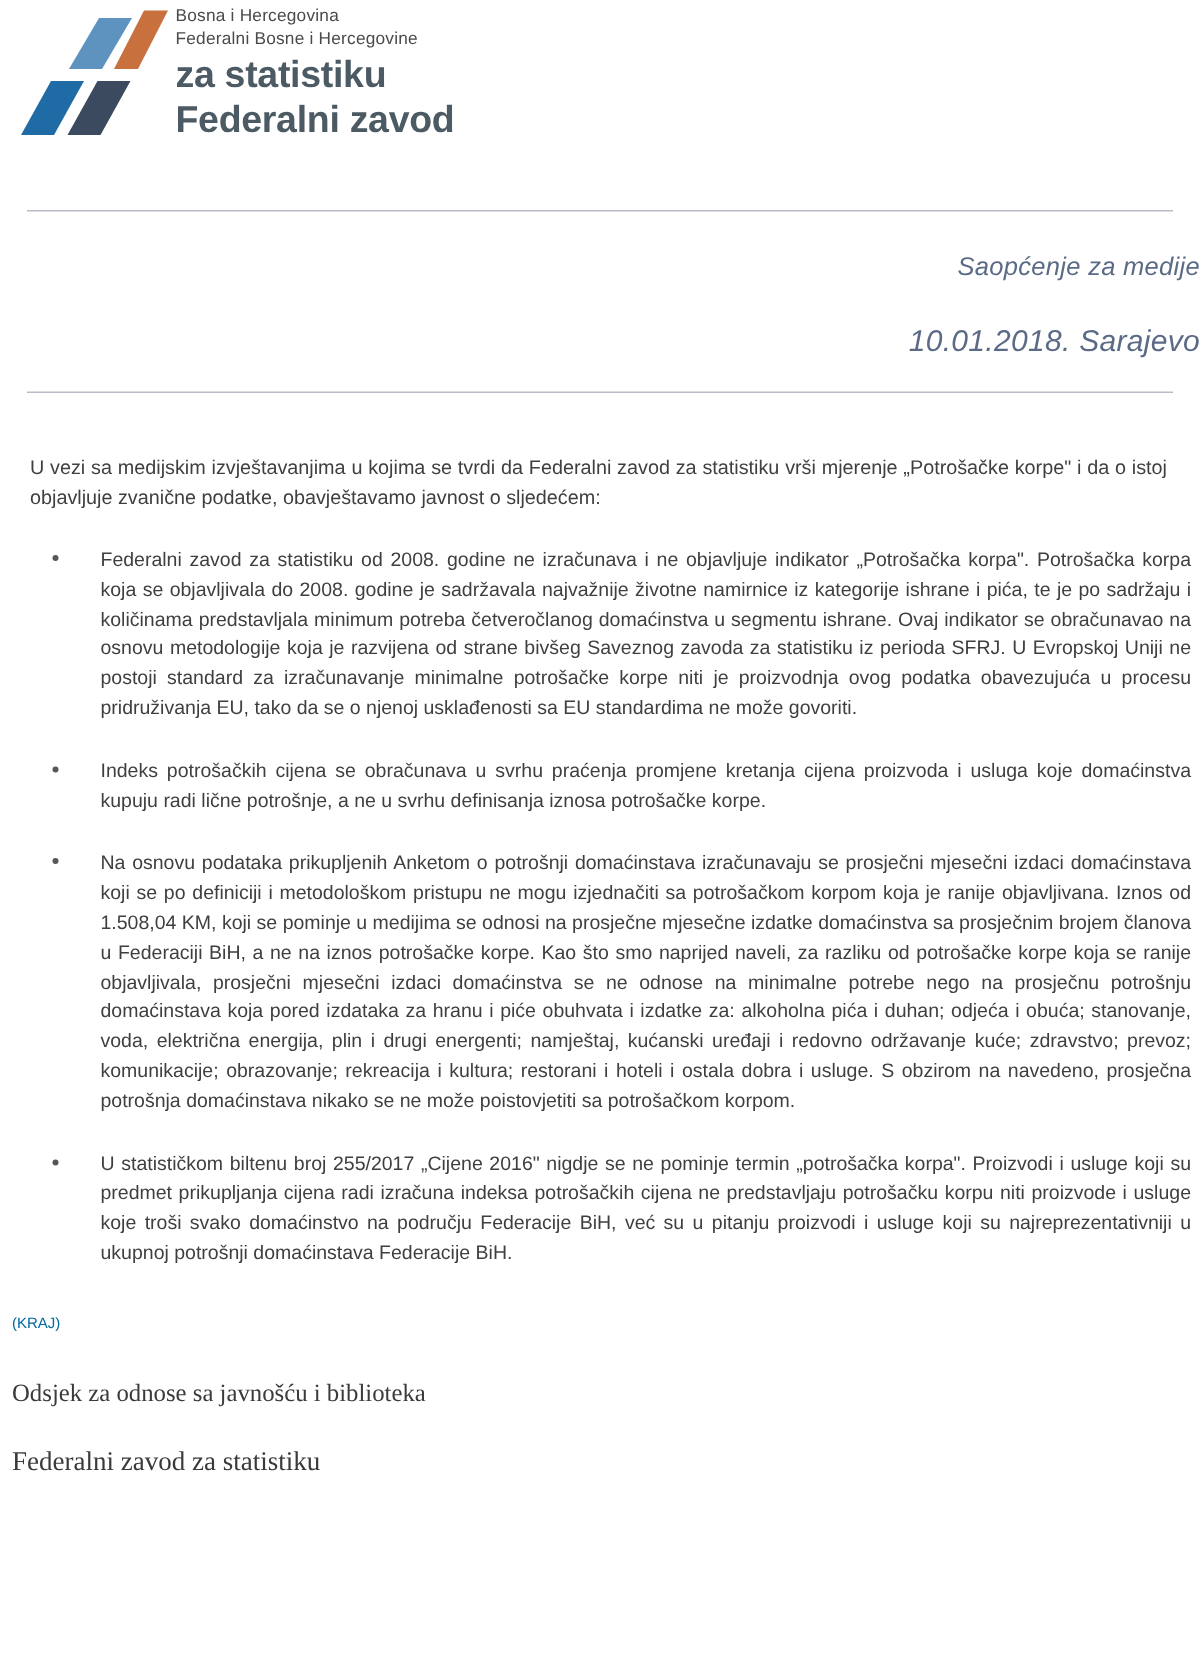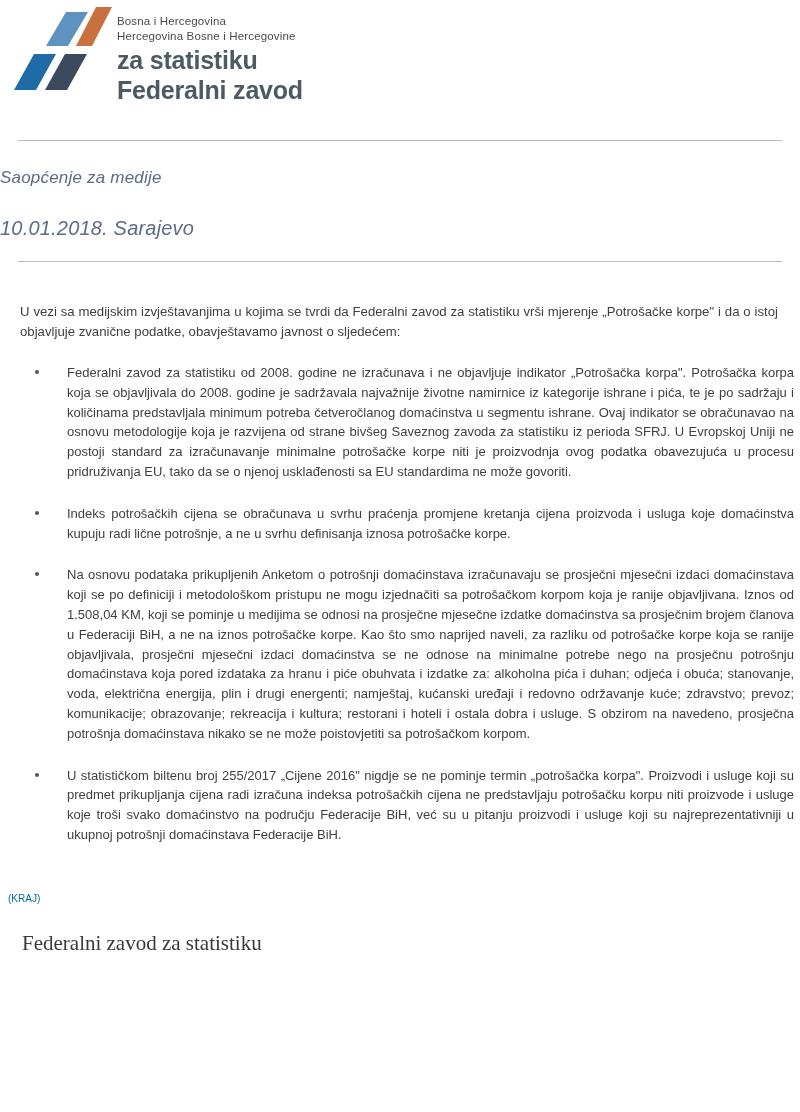--- a/index.html
+++ b/index.html
@@ -27,21 +27,21 @@
     left: 14px;
     top: 6px;
     width: 98px;
     height: 86px;
   }
   .logo-mark svg { display: block; }
 
   .org-lines {
     position: absolute;
     left: 117px;
-    top: 14px;
+    top: 4px;
   }
   .org-line {
     font-size: 11.5px;
     line-height: 14.5px;
     color: #4a4a4c;
     letter-spacing: .15px;
     white-space: nowrap;
   }
   .org-title {
     margin-top: 4px;
@@ -57,21 +57,21 @@
   .rule {
     height: 1px;
     background: #b9bcc6;
     margin: 0 18px 0 18px;
   }
   .rule-top { margin-top: 16px; }
 
   
   .title-block {
     padding: 26px 0 22px 0;
-    text-align: left;
+    text-align: right;
   }
   .release-title {
     font-style: italic;
     font-size: 17px;
     color: #5b6b86;
     line-height: 22px;
     letter-spacing: .2px;
   }
   .release-date {
     font-style: italic;
@@ -100,21 +100,21 @@
   }
   ul.points > li {
     position: relative;
     margin: 0 0 22px 0;
     padding-left: 63px;
     font-size: 13px;
     line-height: 19.8px;
     text-align: justify;
     color: #3f3f41;
   }
-  ul.points > li:last-child { margin-bottom: 16px; }
+  ul.points > li:last-child { margin-bottom: 0; }
   ul.points > li .bullet-dot {
     position: absolute;
     left: 31px;
     top: 7px;
     width: 4px;
     height: 4px;
     border-radius: 50%;
     background: #55555a;
   }
 
@@ -129,24 +129,24 @@
   }
   .dept {
     font-family: "Liberation Serif", serif;
     font-size: 16.5px;
     color: #3a3a3c;
     margin-top: 27px;
     line-height: 20px;
   }
   .office {
     font-family: "Liberation Serif", serif;
-    font-size: 21px;
+    font-size: 18px;
     color: #3a3a3c;
     margin-top: 25px;
-    margin-left: 14px;
+    margin-left: 0;
     line-height: 20px;
   }
 </style>
 </head>
 <body>
 
 <div class="letterhead">
 
   <div class="logo-mark">
     <svg width="98" height="86" viewBox="0 0 98 86" xmlns="http://www.w3.org/2000/svg">
@@ -156,21 +156,21 @@
       <polygon points="62,40 82,1 98,1 78,40" fill="#c8713f"></polygon>
 
       <polygon points="0,84 20,48 42,48 22,84" fill="#1f6ba5"></polygon>
 
       <polygon points="31,84 51,48 73,48 53,84" fill="#3b4a5e"></polygon>
     </svg>
   </div>
 
   <div class="org-lines">
     <div class="org-line">Bosna i Hercegovina</div>
-    <div class="org-line">Hercegovina Bosne i Hercegovine</div>
+    <div class="org-line">Federalni Bosne i Hercegovine</div>
     <div class="org-title">za statistiku</div>
     <div class="org-title">Federalni zavod</div>
   </div>
 </div>
 
 <div class="rule rule-top"></div>
 
 <div class="title-block">
   <div class="release-title">Saopćenje za medije</div>
   <div class="release-date">10.01.2018. Sarajevo</div>
@@ -196,16 +196,17 @@
       <span>Na osnovu podataka prikupljenih Anketom o potrošnji domaćinstava izračunavaju se prosječni mjesečni izdaci domaćinstava koji se po definiciji i metodološkom pristupu  ne mogu izjednačiti sa potrošačkom korpom koja je ranije objavljivana. Iznos od 1.508,04 KM, koji se pominje u medijima se odnosi na prosječne mjesečne izdatke domaćinstva sa prosječnim brojem članova u Federaciji BiH, a ne na iznos potrošačke korpe. Kao što smo naprijed naveli, za razliku od potrošačke korpe koja se ranije objavljivala, prosječni mjesečni izdaci domaćinstva se ne odnose na minimalne potrebe nego na prosječnu potrošnju domaćinstava koja pored izdataka za hranu i piće obuhvata i izdatke za: alkoholna pića i duhan; odjeća i obuća; stanovanje, voda, električna energija, plin i drugi energenti; namještaj, kućanski uređaji i redovno održavanje kuće; zdravstvo; prevoz; komunikacije; obrazovanje; rekreacija i kultura; restorani i hoteli i ostala dobra i usluge. S obzirom na navedeno, prosječna potrošnja domaćinstava nikako se ne može poistovjetiti sa potrošačkom korpom.</span>
     </li>
     <li>
       <span class="bullet-dot"></span>
       <span>U statističkom biltenu broj 255/2017 „Cijene 2016" nigdje se ne pominje termin „potrošačka korpa". Proizvodi i usluge koji su predmet prikupljanja cijena radi izračuna indeksa potrošačkih cijena ne predstavljaju potrošačku korpu niti proizvode i usluge koje troši svako domaćinstvo na području Federacije BiH, već su u pitanju proizvodi i usluge koji su najreprezentativniji  u ukupnoj potrošnji domaćinstava Federacije BiH.</span>
     </li>
   </ul>
 
   <div class="footer">
     <div class="kraj">(KRAJ)</div>
+    <div class="dept">Odsjek za odnose sa javnošću i biblioteka</div>
     <div class="office">Federalni zavod za statistiku</div>
   </div>
 
 </div>
 
 </body></html>

